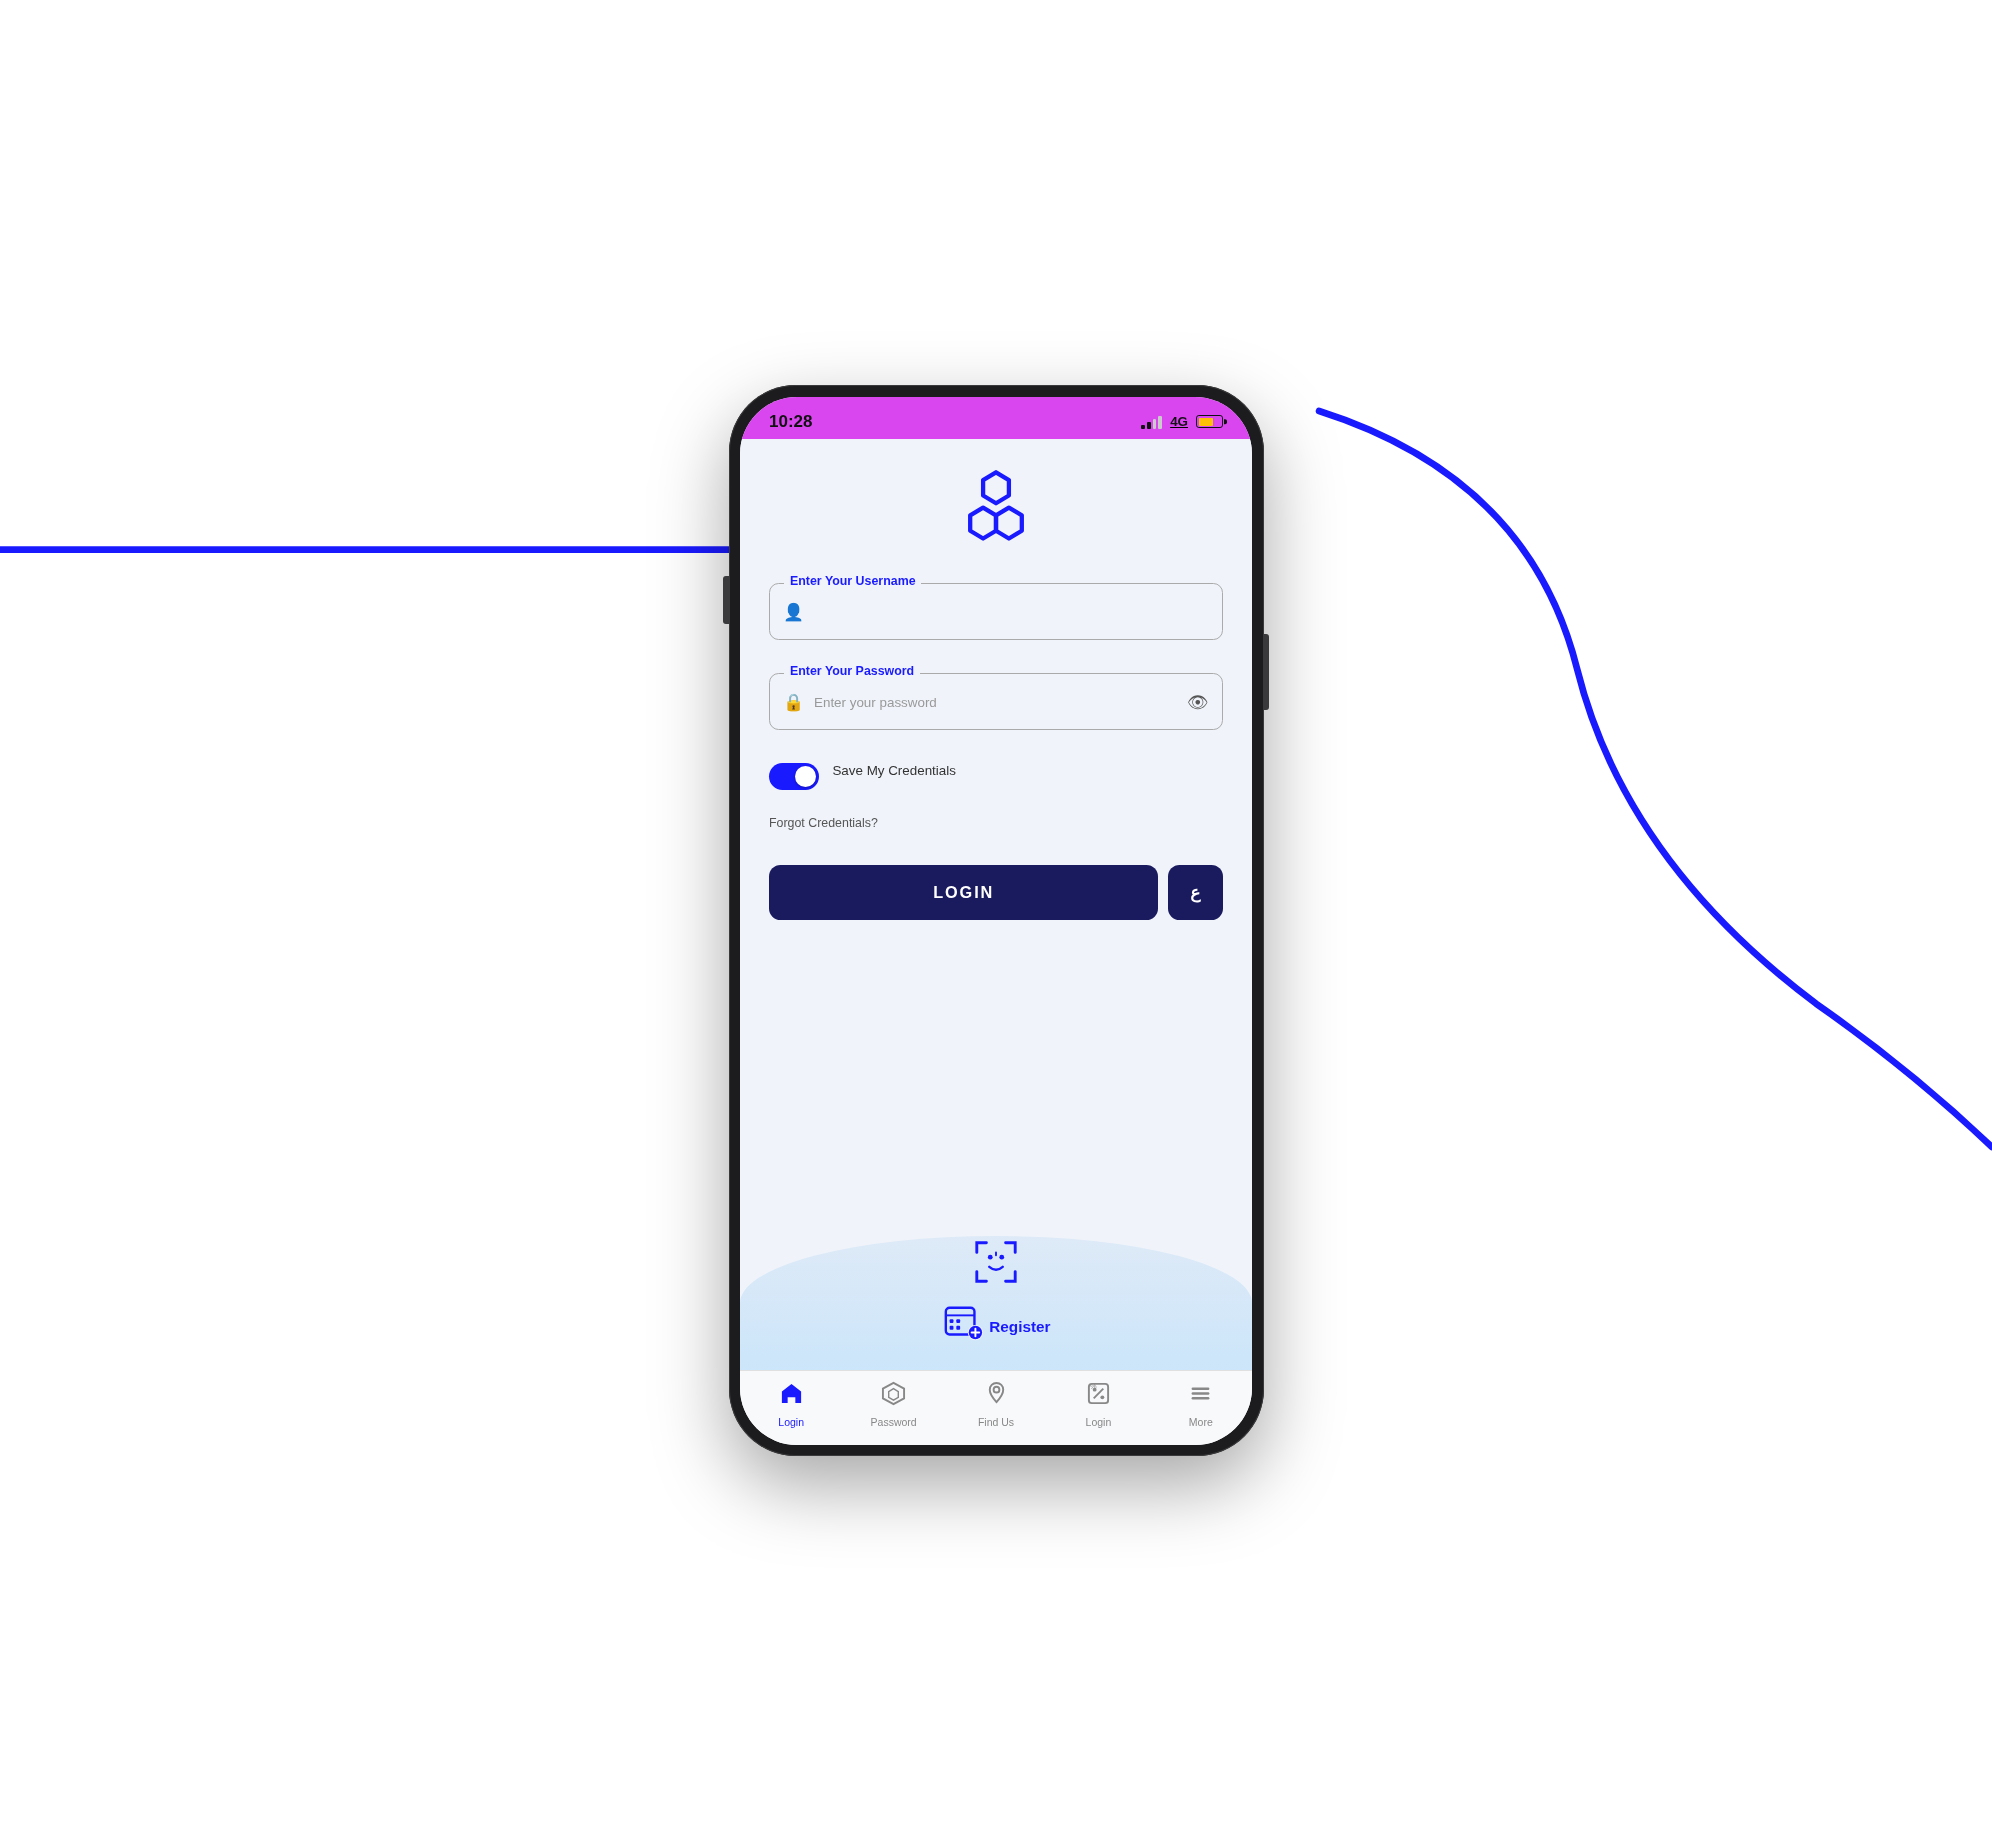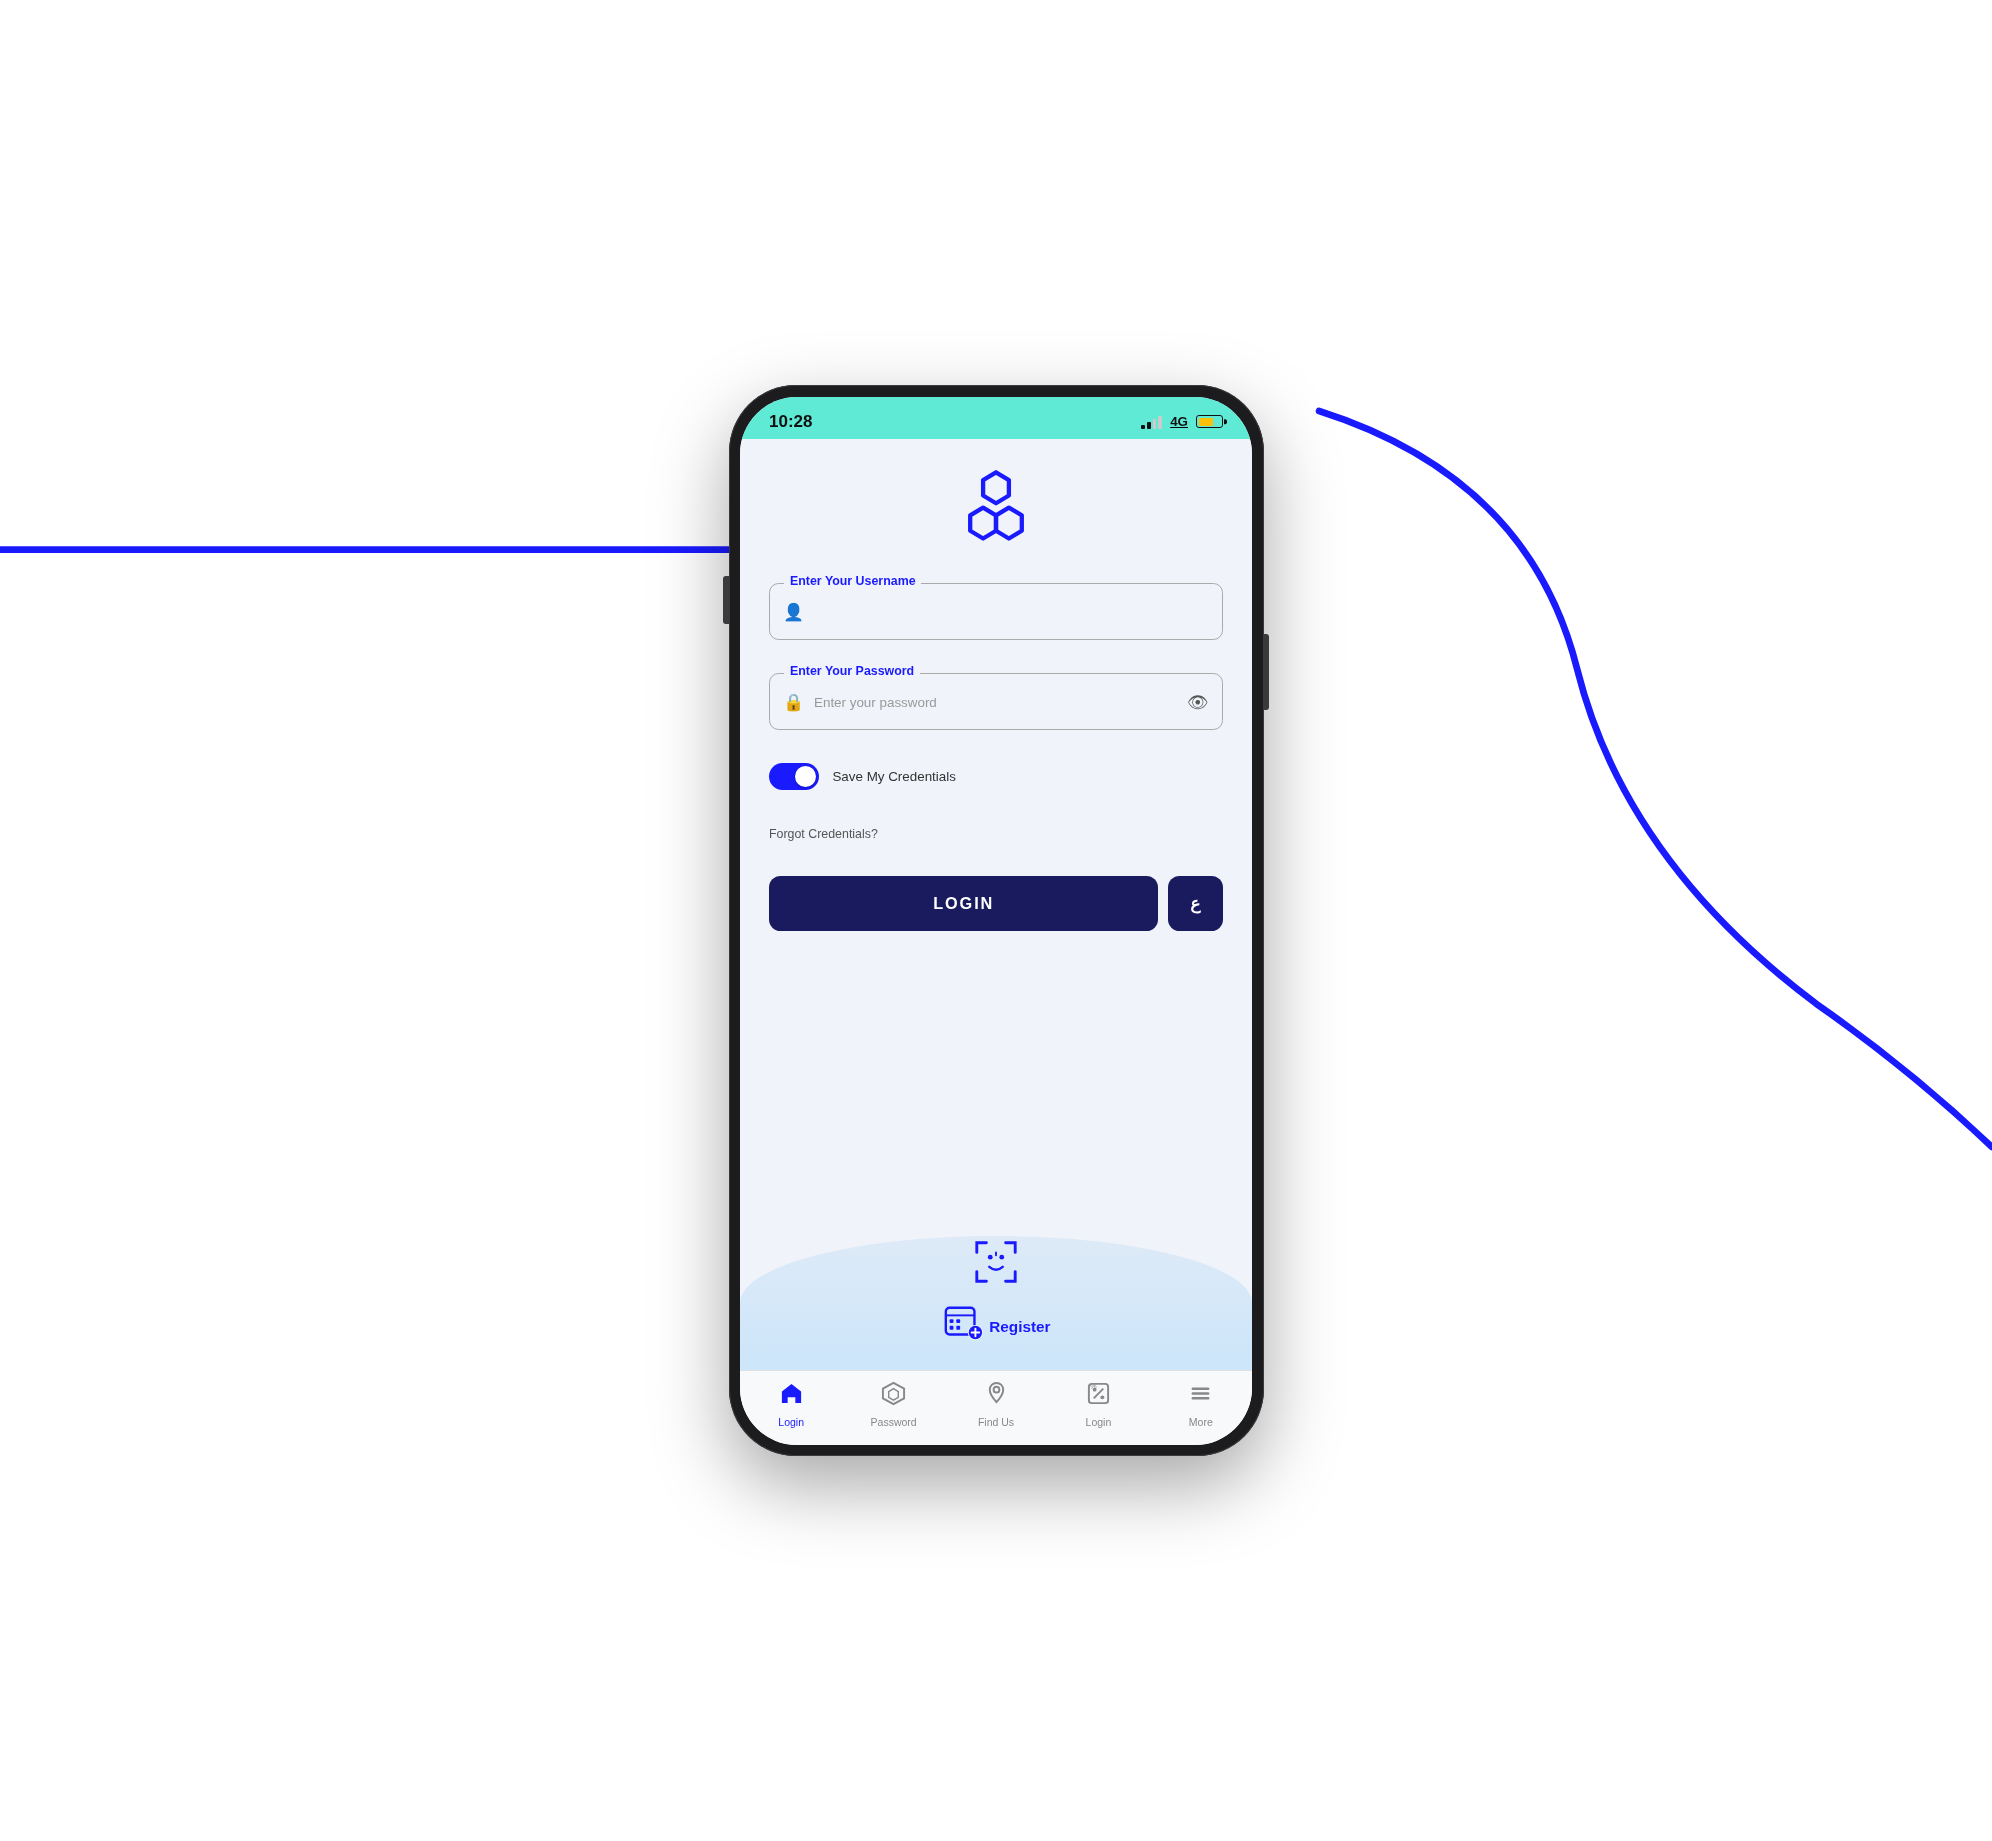--- a/index.html
+++ b/index.html
@@ -68,21 +68,21 @@
       display: flex;
       flex-direction: column;
     }
 
     
     .status-bar {
       display: flex;
       justify-content: space-between;
       align-items: center;
       padding: 15.3px 29px 7.6px;
-      background: #5eead4;
+      background: #d946ef;
       flex-shrink: 0;
     }
 
     .status-time {
       font-size: 17px;
       font-weight: 600;
       color: #111;
     }
 
     .status-icons {
@@ -227,23 +227,23 @@
     }
 
     .field-placeholder {
       color: #999;
       font-size: 13.4px;
     }
 
     
     .toggle-row {
       display: flex;
-      align-items: center;
+      align-items: flex-start;
       gap: 13.4px;
-      margin-bottom: 21px;
+      margin-bottom: 10px;
     }
 
     .toggle-switch {
       width: 50px;
       height: 27px;
       background: #1a1aff;
       border-radius: 13.4px;
       position: relative;
       flex-shrink: 0;
     }

